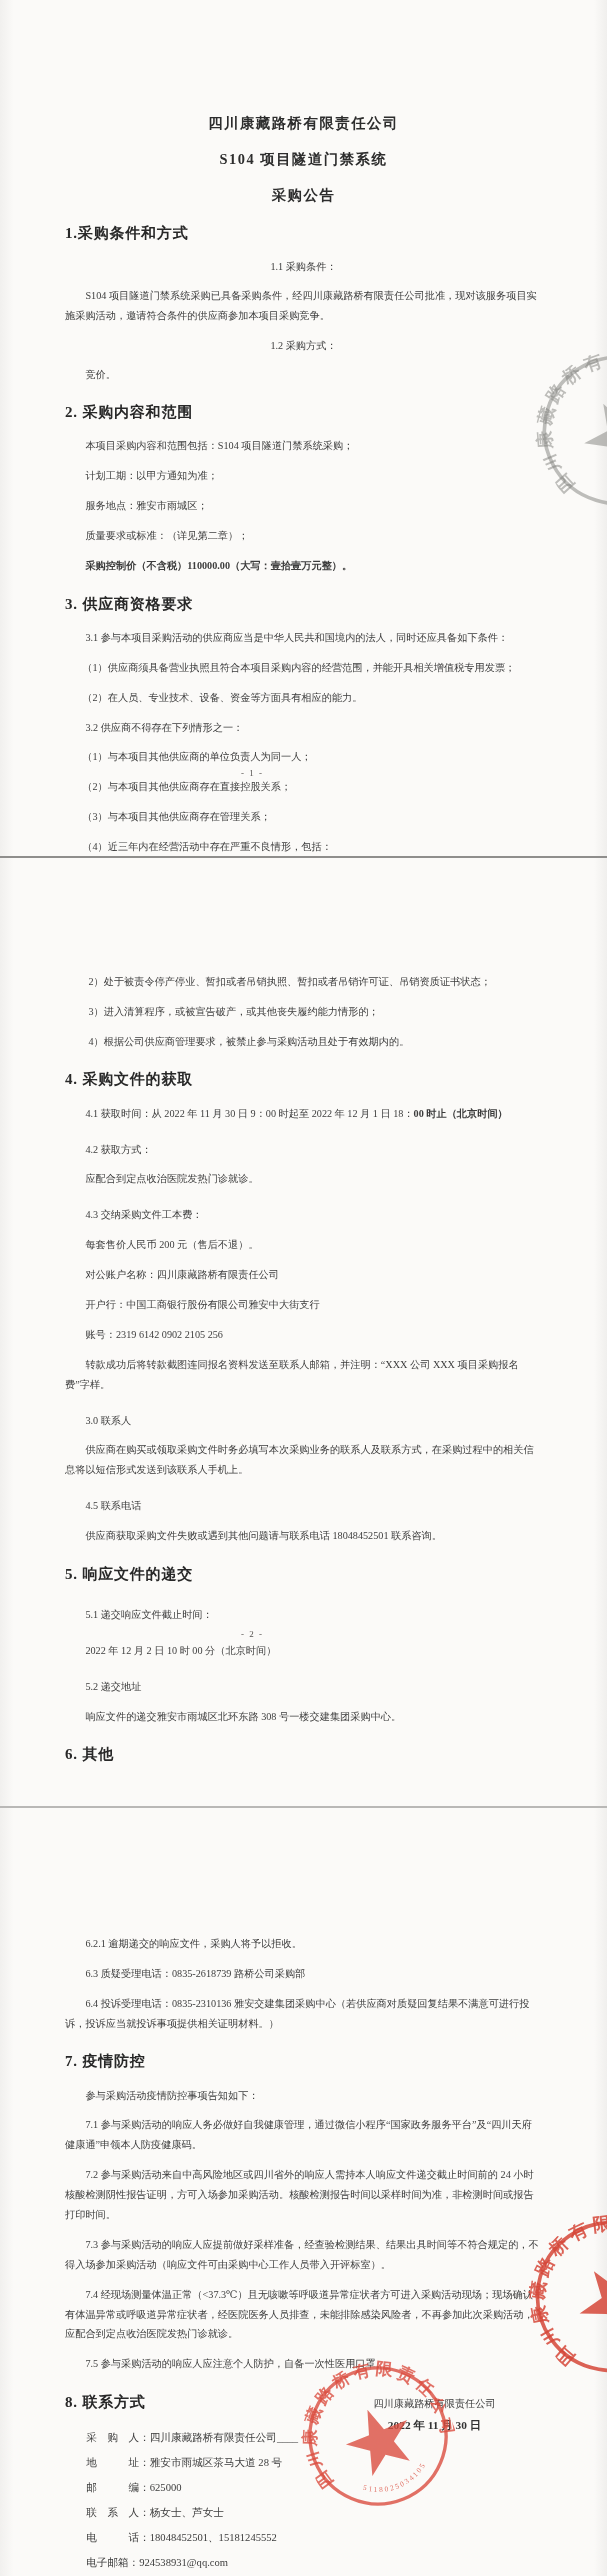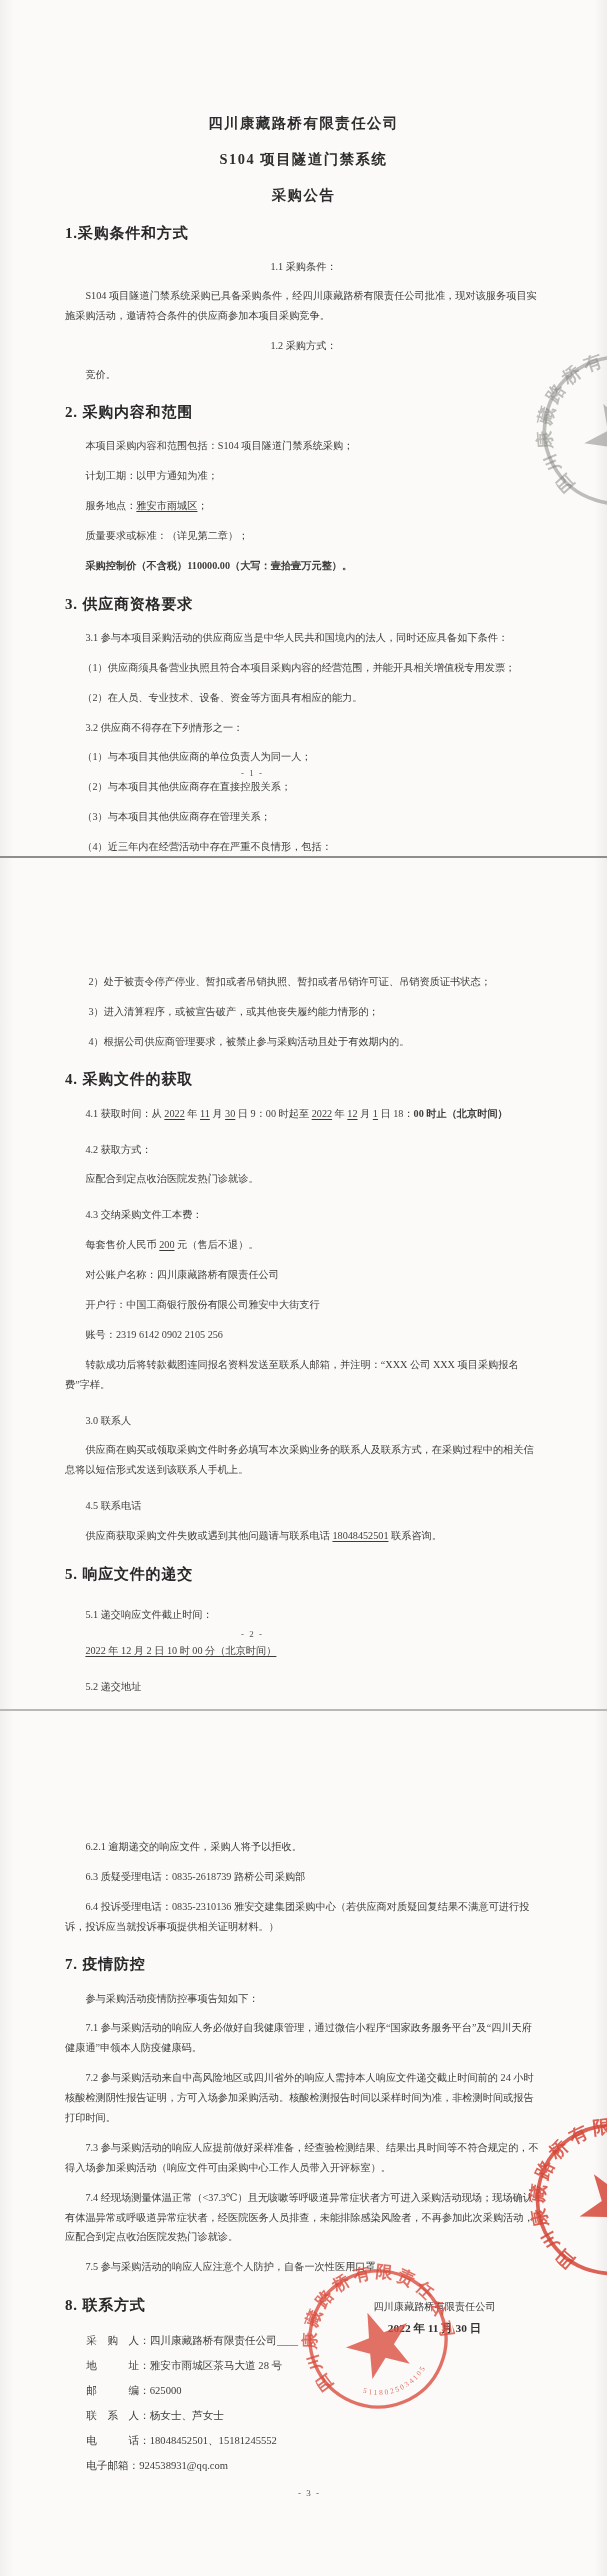--- a/index.html
+++ b/index.html
@@ -1,36 +1,36 @@
 <!DOCTYPE html>
 <html style="font-size:12px"><head>
 <meta charset="utf-8">
 <style>
   html,body{margin:0;padding:0;background:#eceae8;}
   .scan{width:607px;margin:0 auto;background:#eab308;font-family:"Liberation Serif","DejaVu Serif",serif;}
   .page{position:relative;width:607px;box-sizing:border-box;overflow:hidden;
         background:linear-gradient(90deg,#f1f0ee 0,#fbfaf8 13.7px,#fbfaf8 594px,#f0efed 100%);}
   .page-1{height:856px;}
-  .page-2{height:853px;border-top:2.3px solid #8f8e8c;}
+  .page-2{height:950px;border-top:2.3px solid #8f8e8c;}
   .page-3{height:1075px;border-top:2.3px solid #b9b8b6;}
   .content{padding:0 65px;color:#3c3c3c;}
   .page-1 .content{padding-top:114px;}
   .page-2 .content{padding-top:114px;}
   .page-3 .content{padding-top:126px;}
   .blk{margin:0 0 10px;font-size:10.2px;line-height:1.95;}
   .title{text-align:center;font-size:14.4px;font-weight:bold;color:#2d2d2d;margin:0 0 17.5px;letter-spacing:1.5px;line-height:1.3;}
   .title-last{margin-bottom:10.6px;}
   .h{font-size:15px;font-weight:bold;color:#282828;margin:13.7px 0 9px;letter-spacing:0.8px;}
   .sub0{margin:0 0 9px;text-align:center;}
   .sub{margin:16px 0 10px;text-indent:2em;}
   .p{text-indent:2em;}
   .num{text-indent:1.7em;}
   .subnum{text-indent:2.3em;}
   .b{font-weight:bold;}
-  .u{text-decoration:underline;text-underline-offset:2.3px;text-align:right;}
+  .u{text-underline-offset:2.3px;text-align:right;}
   .contact{text-indent:2em;font-size:10.6px;line-height:2.35;margin:0;}
   .footer{position:absolute;font-size:9px;color:#55524f;letter-spacing:1.5px;}
   .page-1 .footer{left:241px;top:768px;}
   .page-2 .footer{left:241px;top:771px;}
   .page-3 .footer{left:298px;top:777px;}
   .signature{position:absolute;left:332px;top:589px;width:205px;text-align:center;color:#3a3a3a;}
   .signature .sig-co{font-size:10.2px;margin:0 0 6.8px;}
   .signature .sig-date{font-size:11.4px;font-weight:bold;color:#333;margin:0;}
   .seal{position:absolute;transform:rotate(var(--rot,0deg));}
   .seal circle{fill:none;stroke:currentColor;stroke-width:5;}

